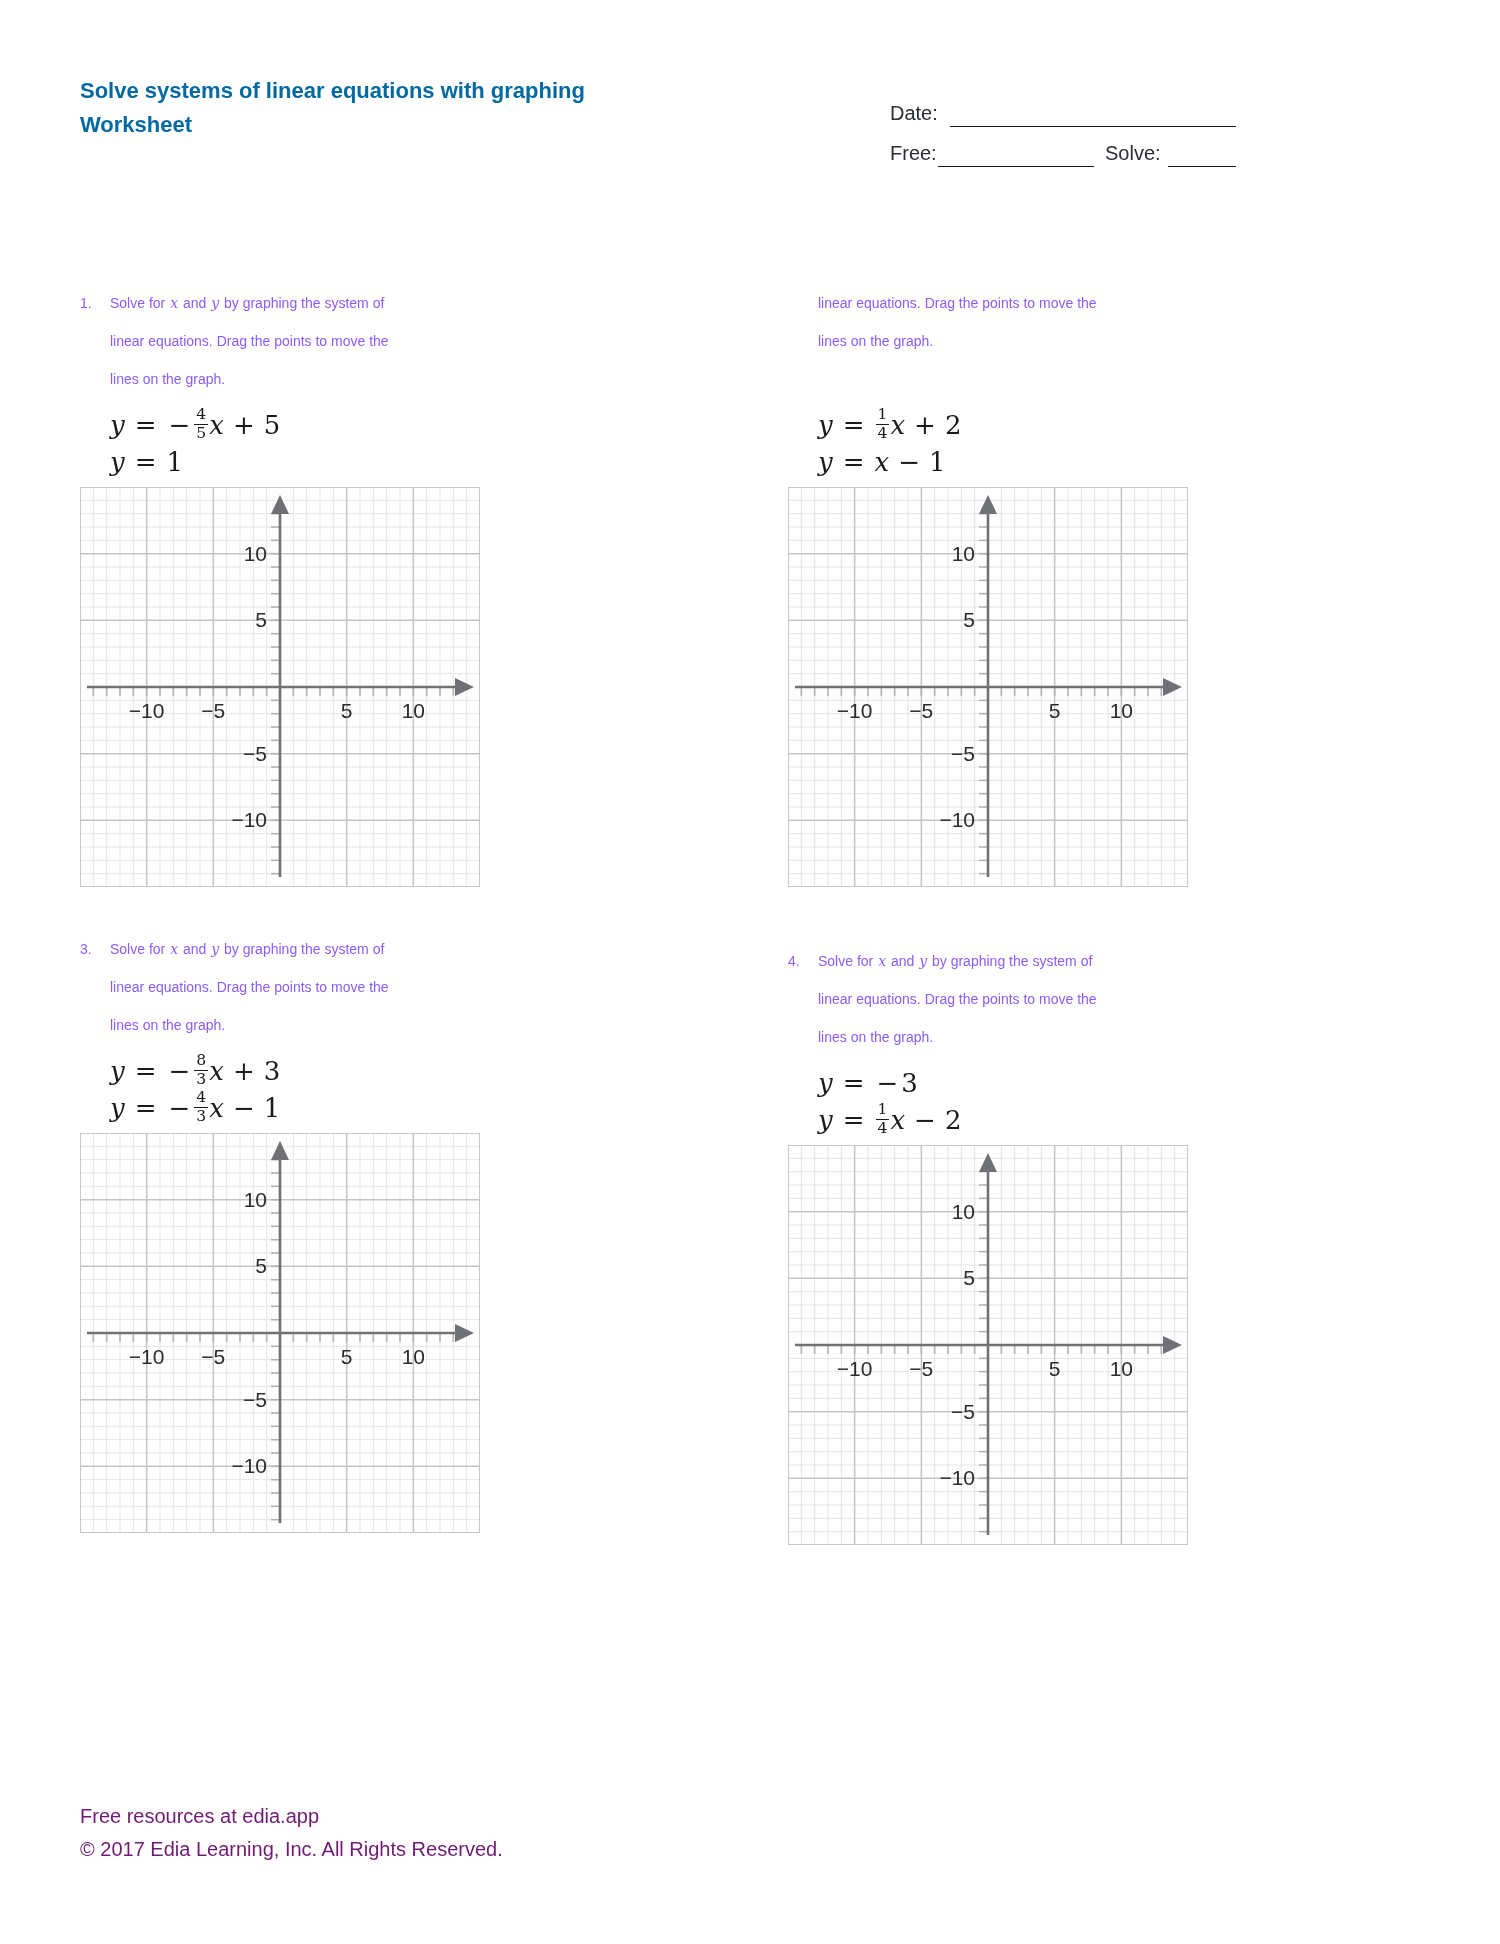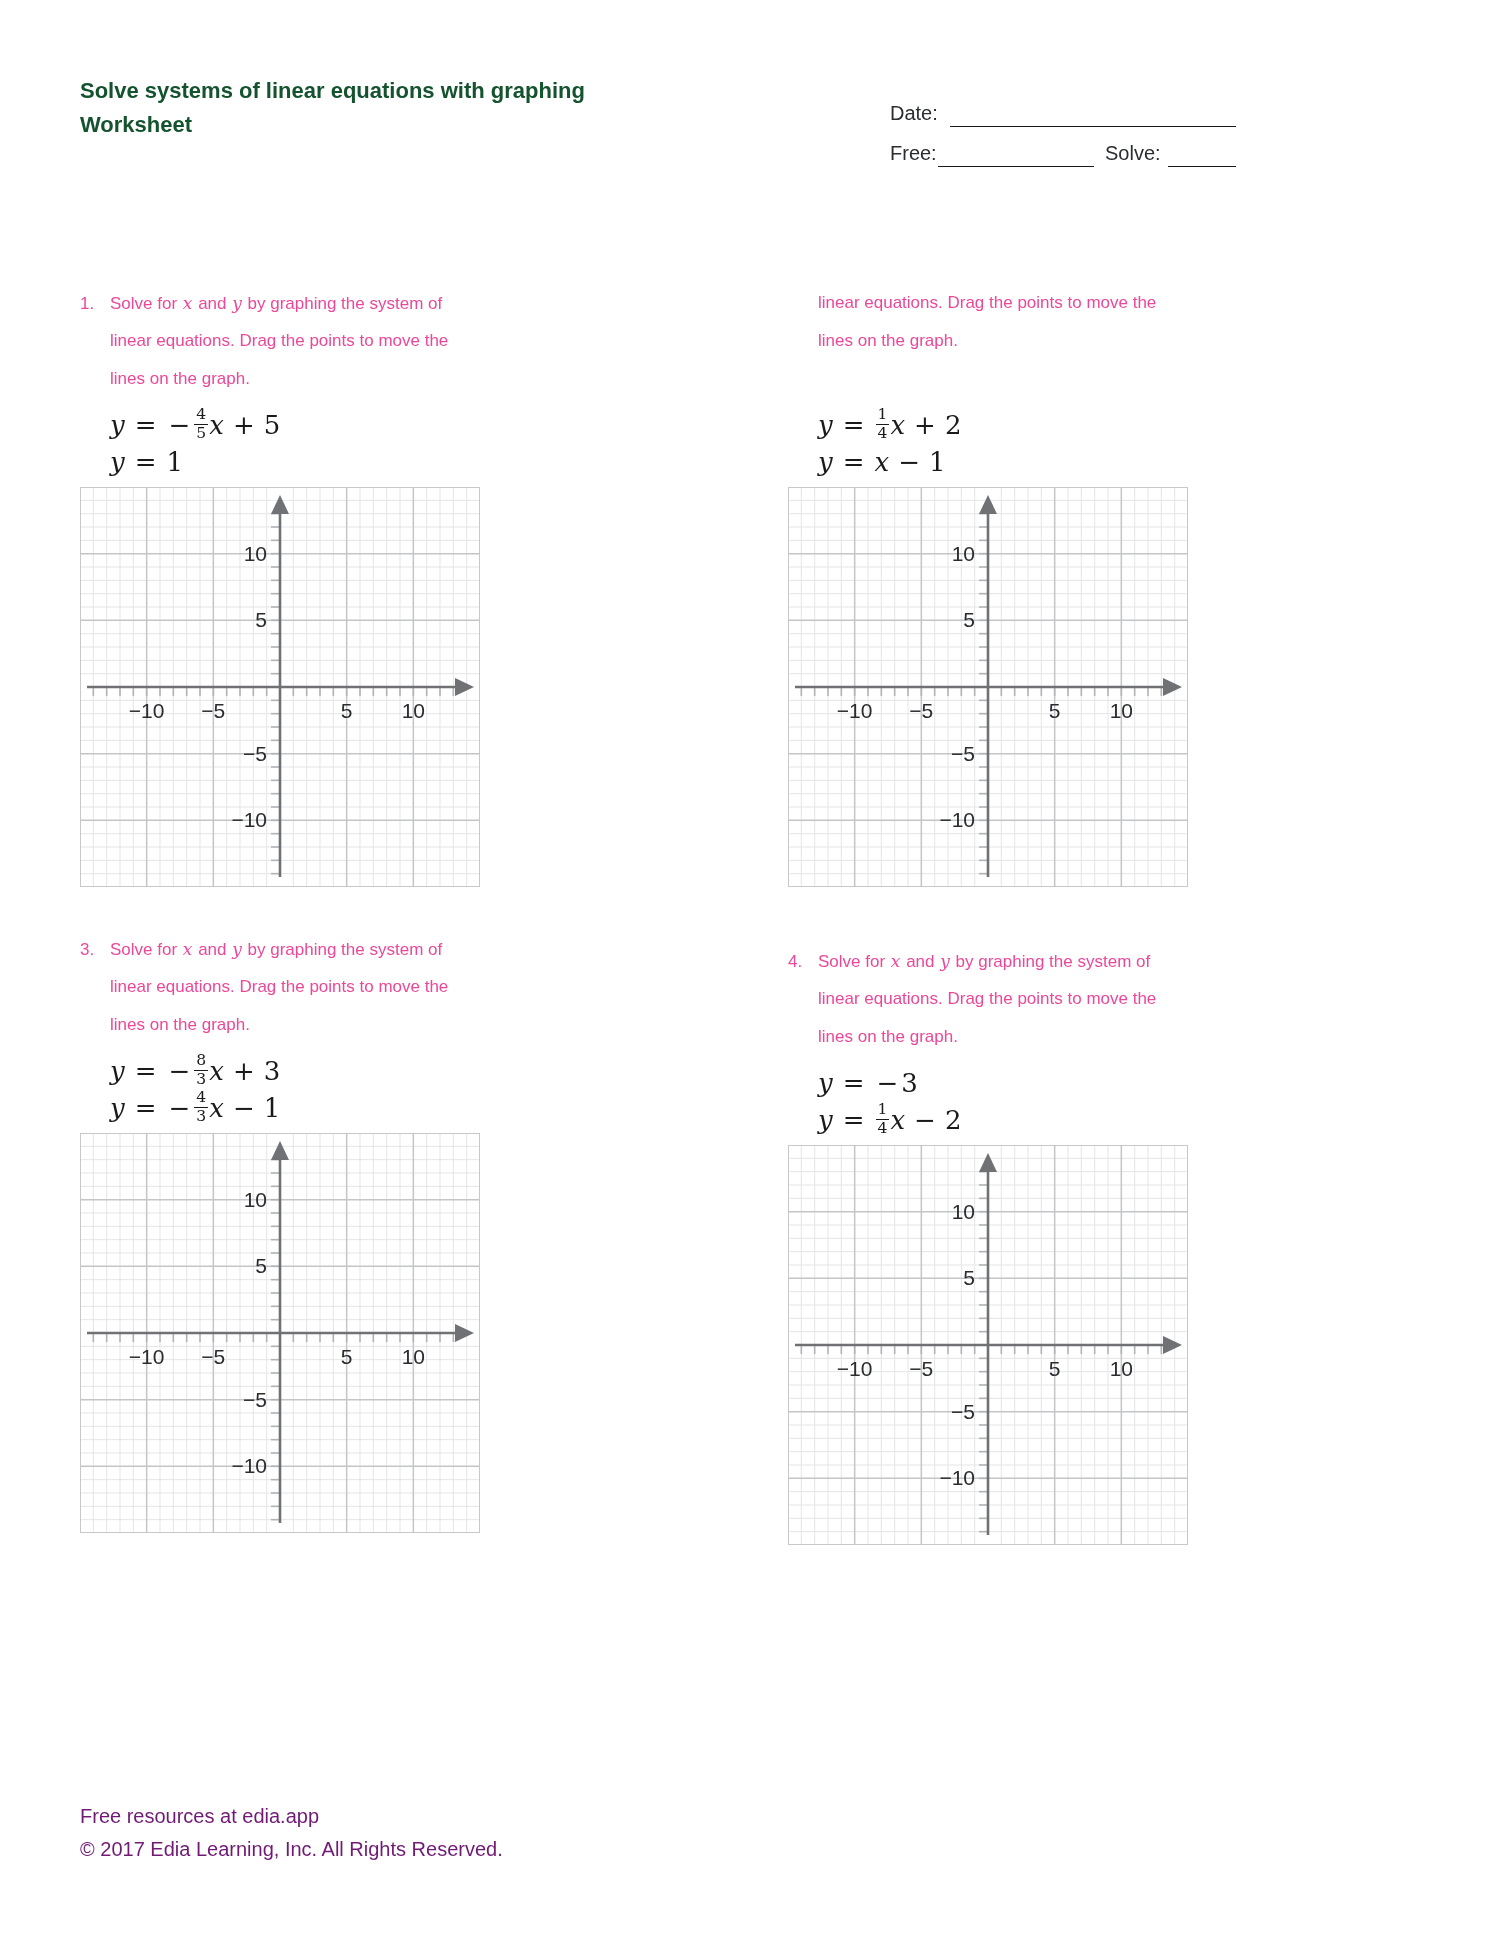--- a/index.html
+++ b/index.html
@@ -1,38 +1,38 @@
 <!DOCTYPE html>
 <html><head>
 <meta charset="utf-8">
 <style>
   html,body{margin:0;padding:0;background:#ffffff;}
   .page{position:relative;width:1500px;height:1944px;background:#ffffff;overflow:hidden;
         font-family:"Liberation Sans",sans-serif;color:#33363b;}
 
   
   .title{position:absolute;left:80px;top:74px;font-size:22px;line-height:34px;
-         font-weight:700;color:#14532d;white-space:nowrap;}
+         font-weight:700;color:#0369a1;white-space:nowrap;}
   .field-label{position:absolute;font-size:20px;color:#2a2d31;white-space:nowrap;}
   .name-label{left:890px;top:102px;}
   .date-label{left:890px;top:142px;}
   .period-label{left:1105px;top:142px;}
   .blank{position:absolute;height:0;border-bottom:1.7px solid #1a1a1a;}
   .name-blank{left:950px;top:126px;width:286px;}
   .date-blank{left:938px;top:166px;width:156px;}
   .period-blank{left:1168px;top:166px;width:68px;}
 
   
   .problem{position:absolute;width:680px;height:610px;}
   .pos-p1{left:80px;top:284px;}
   .pos-p2{left:788px;top:284px;}
   .pos-p3{left:80px;top:930px;}
   .pos-p4{left:788px;top:930px;margin-top:12px;}
 
-  .statement{position:absolute;left:0;top:0;font-size:17px;color:#ec4899;}
+  .statement{position:absolute;left:0;top:0;font-size:14px;color:#8b5cf6;}
   .stmt-line{height:38px;line-height:38px;white-space:nowrap;}
   .stmt-line.cont{padding-left:30px;}
   .pnum{display:inline-block;width:30px;}
   .mvar{font-family:"DejaVu Serif",serif;font-style:italic;padding:0 1px;}
 
   .equations{position:absolute;left:30px;top:122px;font-family:"DejaVu Serif",serif;
              font-size:26px;color:#1a1a1a;}
   .eq{display:flex;align-items:center;height:37px;white-space:nowrap;}
   .eq span{line-height:1;}
   .tk-var{font-style:italic;}

